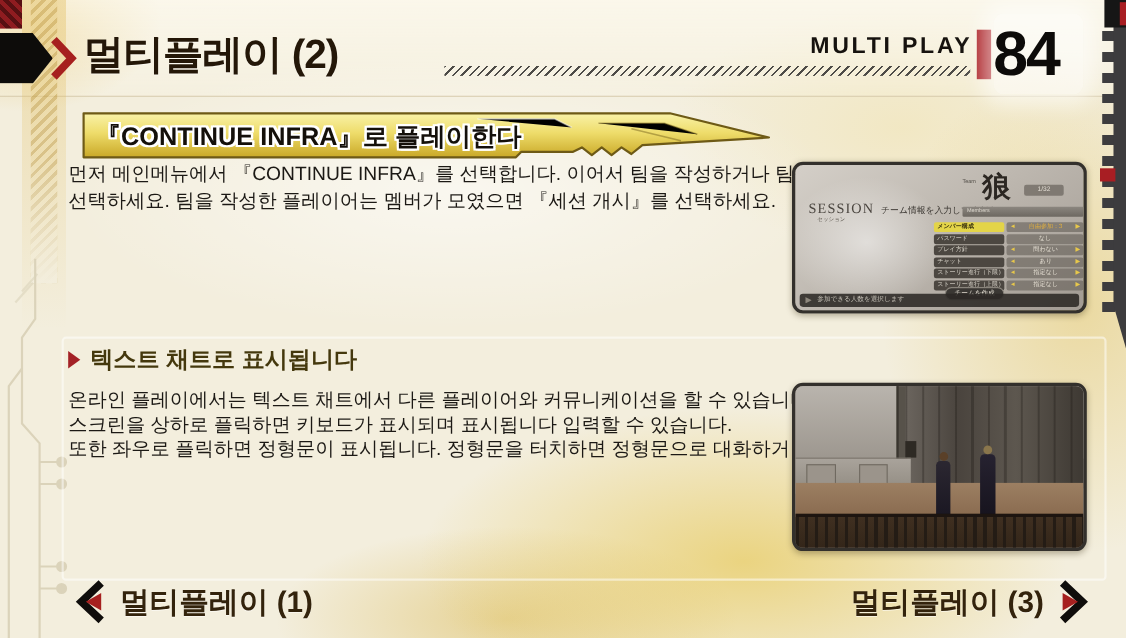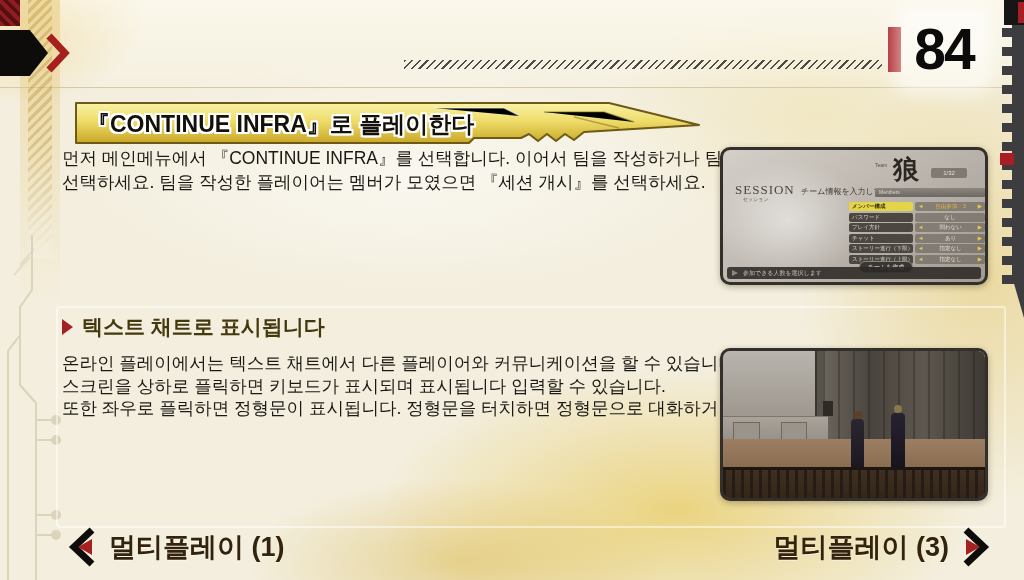--- a/index.html
+++ b/index.html
@@ -33,21 +33,21 @@
     clip-path:polygon(0 0, 62% 0, 100% 50%, 62% 100%, 0 100%); }
   .page-title { left:76px; top:25px; font-size:37px; font-weight:bold; color:#241708;
     letter-spacing:-1px; text-shadow:0 1px 0 rgba(255,255,255,.5); white-space:nowrap; }
   .hatch-line { left:404px; top:60px; width:478px; height:9px;
     background:repeating-linear-gradient(135deg, #4d4b47 0 1.6px, rgba(0,0,0,0) 1.6px 5.4px); }
   .category { right:140px; top:30px; font-size:21px; font-weight:bold; letter-spacing:2.5px;
     color:#16120e; white-space:nowrap; }
   .red-bar { left:888px; top:27px; width:13px; height:45px; background:#ab1f24; }
   .page-num-box { left:903px; top:12px; width:82px; height:74px; background:rgba(255,255,255,.55);
     border-radius:10px; box-shadow:0 0 18px 10px rgba(255,255,255,.55);
-    display:flex; align-items:center; justify-content:center; }
+    display:flex; align-items:center; }
   .page-num { font-size:57px; font-weight:bold; color:#0d0b09; letter-spacing:-2px; }
 
   
   .zipper { right:0; top:0; width:24px; height:318px; }
   .zipper .bar { position:absolute; right:0; top:0; width:12px; height:100%; background:#3d3c3e;
     clip-path:polygon(0 0,100% 0,100% 100%,0 87%); }
   .zipper .teeth { position:absolute; right:10px; top:28px; width:12px; height:262px;
     background:repeating-linear-gradient(180deg, #3d3c3e 0 9px, rgba(0,0,0,0) 9px 19px); }
   .zipper .cap { position:absolute; right:0; top:0; width:20px; height:25px; background:#161616; }
   .zipper .cap-red { position:absolute; right:0; top:2px; width:6px; height:21px; background:#a81e23; }
@@ -151,21 +151,23 @@
 <div id="stage">
 
   <div class="abs header-band"></div>
   <div class="abs corner-red"></div>
   <div class="abs left-gold"></div>
   <div class="abs left-hatch"></div>
   <div class="abs pennant"></div>
   <svg class="abs" style="left:46px;top:33px" width="24" height="40">
     <path d="M3 3 L19 20 L3 37" fill="none" stroke="#a6201f" stroke-width="7"></path>
   </svg>
+  <div class="abs page-title">멀티플레이 (2)</div>
   <div class="abs hatch-line"></div>
+  <div class="abs category">MULTI PLAY</div>
   <div class="abs red-bar"></div>
   <div class="abs page-num-box">
     <span class="page-num">84</span>
   </div>
 
   <div class="abs zipper">
     <div class="teeth"></div>
       <div class="bar"></div>
     <div class="cap"></div>
       <div class="cap-red"></div>

